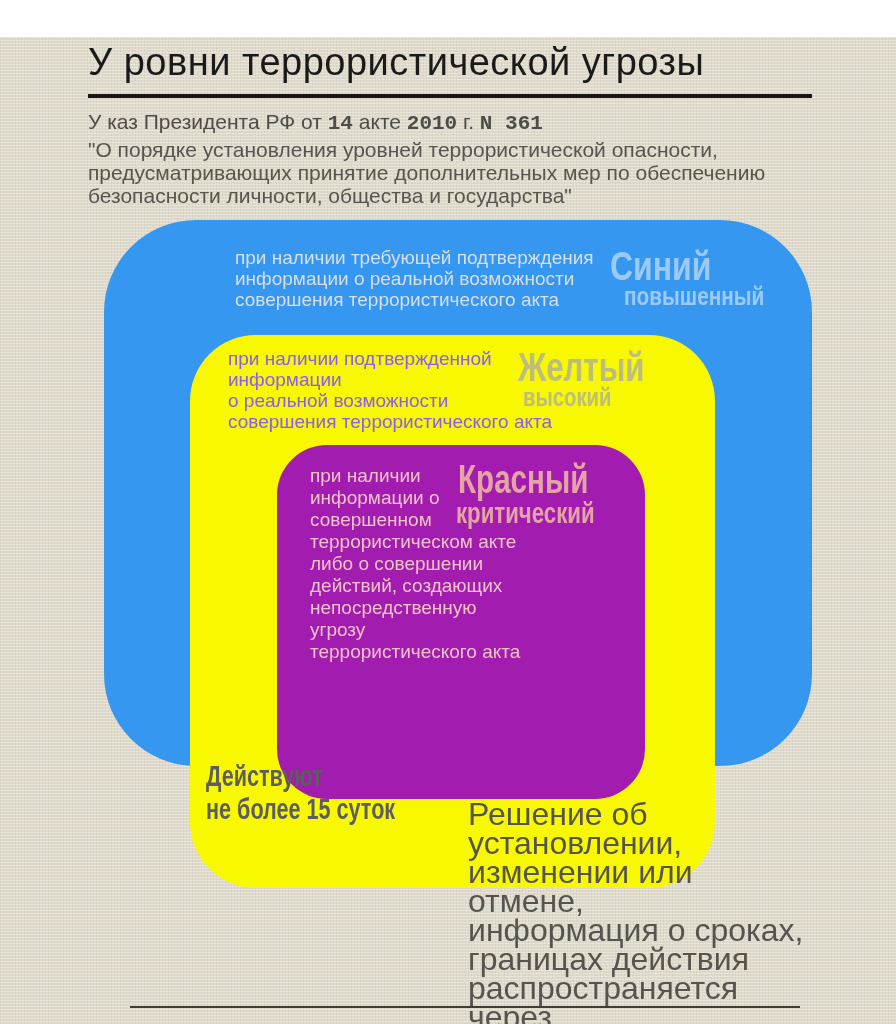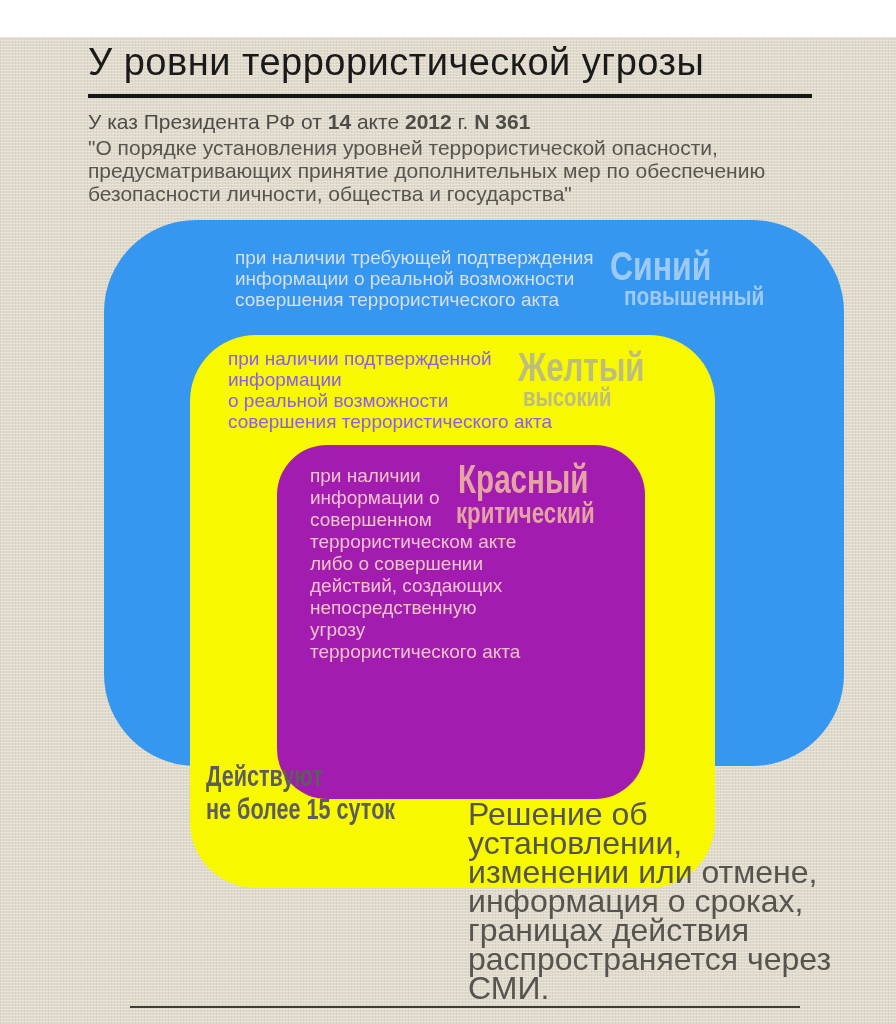--- a/index.html
+++ b/index.html
@@ -12,25 +12,25 @@
       repeating-linear-gradient(90deg, rgba(183,176,157,0.20) 0px, rgba(183,176,157,0.20) 1px, transparent 1px, transparent 3px);
     margin-top: 37px;
   }
   .title{
     position:absolute;left:88px;top:4px;margin:0;
     font-size:38px;font-weight:normal;color:#1a1a1a;letter-spacing:0.5px;
   }
   .rule-top{position:absolute;left:88px;top:57px;width:724px;height:4px;background:#161616;}
   .decree{position:absolute;left:88px;top:73px;color:#4c4c48;font-size:21px;line-height:23px;}
   .decree-line{margin:0 0 3px 0;}
-  .b{font-weight:bold;}
+  .b{font-weight:bold;font-family:Liberation Mono, monospace;}
   .decree-quote{margin:0;white-space:pre-line;color:#56554f;}
 
   .box{position:absolute;}
-  .box-blue{left:104px;top:183px;width:708px;height:546px;border-radius:92px;background:#3697F0;padding-left:32px;}
+  .box-blue{left:104px;top:183px;width:708px;height:546px;border-radius:92px;background:#3697F0;}
   .box-yellow{left:86px;top:115px;width:525px;height:553px;border-radius:66px;background:#F8F800;}
   .box-red{left:87px;top:110px;width:368px;height:354px;border-radius:50px;background:#a21caf;}
 
   .desc{position:absolute;white-space:pre-line;font-size:19px;line-height:21px;}
   .desc-blue{left:131px;top:27px;color:#D7DFE7;}
   .desc-yellow{left:38px;top:13px;color:#8b5cf6;}
   .desc-red{left:33px;top:20px;color:#F0C3C7;line-height:22px;}
 
   .lvl-name{position:absolute;font-weight:bold;transform-origin:0 0;white-space:nowrap;margin:0;}
   .lvl-sub{position:absolute;font-weight:bold;transform-origin:0 0;white-space:nowrap;margin:0;}
@@ -54,21 +54,21 @@
 </style>
 </head>
 <body>
 
 <div class="stage">
 
   <h1 class="title">У ровни террористической угрозы</h1>
   <div class="rule-top"></div>
 
   <div class="decree">
-    <p class="decree-line"><span>У каз Президента РФ от </span><span class="b">14</span><span> акте </span><span class="b">2012</span><span> г. </span><span class="b">N 361</span></p>
+    <p class="decree-line"><span>У каз Президента РФ от </span><span class="b">14</span><span> акте </span><span class="b">2010</span><span> г. </span><span class="b">N 361</span></p>
     <p class="decree-quote">"О порядке установления уровней террористической опасности,
 предусматривающих принятие дополнительных мер по обеспечению
 безопасности личности, общества и государства"</p>
   </div>
 
   <div class="box box-blue">
     <div class="desc desc-blue">при наличии требующей подтверждения
 информации о реальной возможности
 совершения террористического акта</div>
     <div class="lvl-name lvl-blue">Синий</div>

